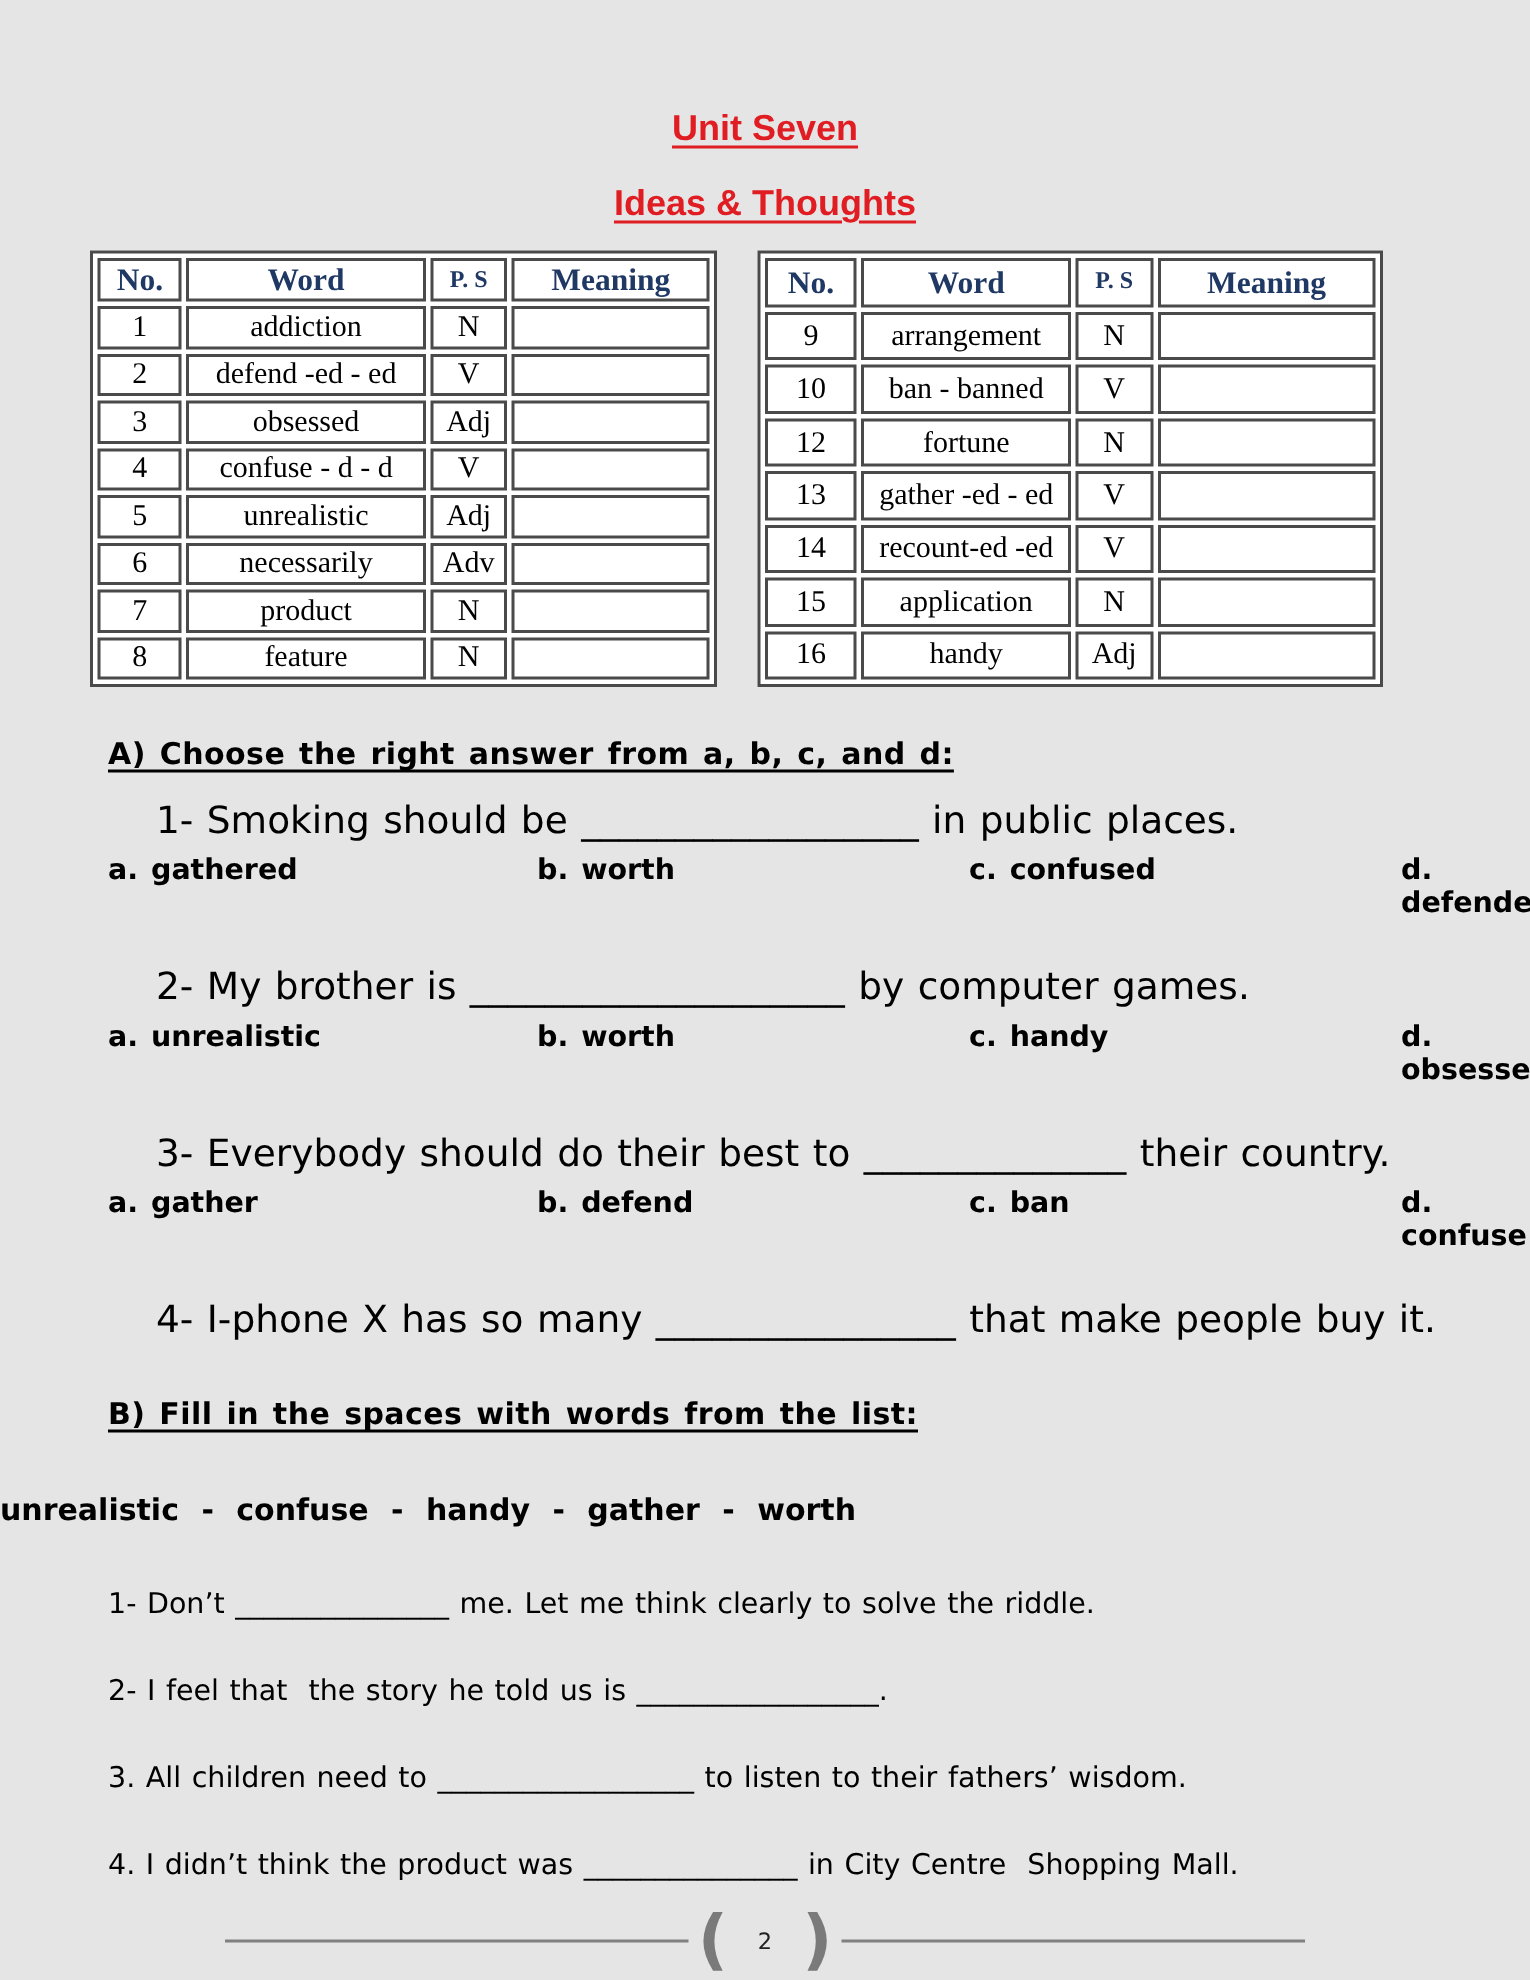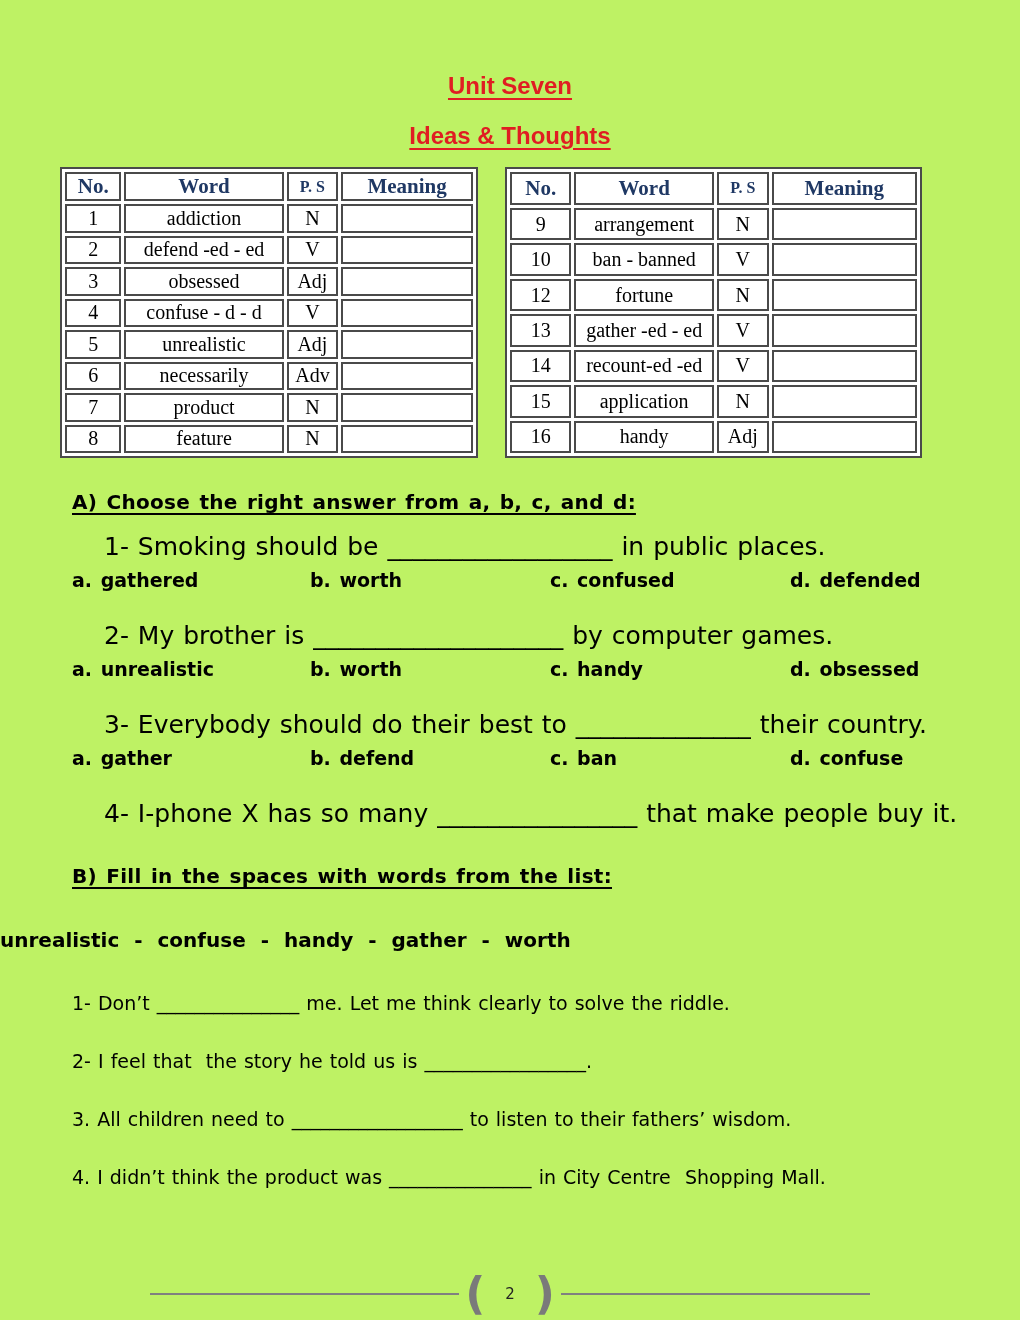--- a/index.html
+++ b/index.html
@@ -1,19 +1,19 @@
 <!DOCTYPE html>
 <html><head>
 <meta charset="utf-8">
 <style>
   html,body{margin:0;padding:0;background:#ffffff;}
   .page{
     position:relative;
     width:1020px;height:1320px;
-    background:#bef264;
+    background:#e5e5e5;
     overflow:hidden;
     font-family:"DejaVu Sans", sans-serif;
     color:#000;
   }
   
   .title, .subtitle{
     text-align:center;
     font-family:"Liberation Sans", sans-serif;
     font-weight:bold;
     font-size:24px;
@@ -78,20 +78,21 @@
     white-space:pre-wrap;
     word-spacing:1px;
   }
   .options{
     margin:8px 0 0 72px;
     display:grid;
     grid-template-columns:238px 240px 240px auto;
     font-size:19px;
     font-weight:bold;
     word-spacing:2px;
+    gap:48px;
   }
   .word-list{
     margin-top:40px;
     text-align:left;
     font-size:20px;
     font-weight:bold;
     word-spacing:8px;
   }
   .sentence{
     margin:36px 0 0 72px;

